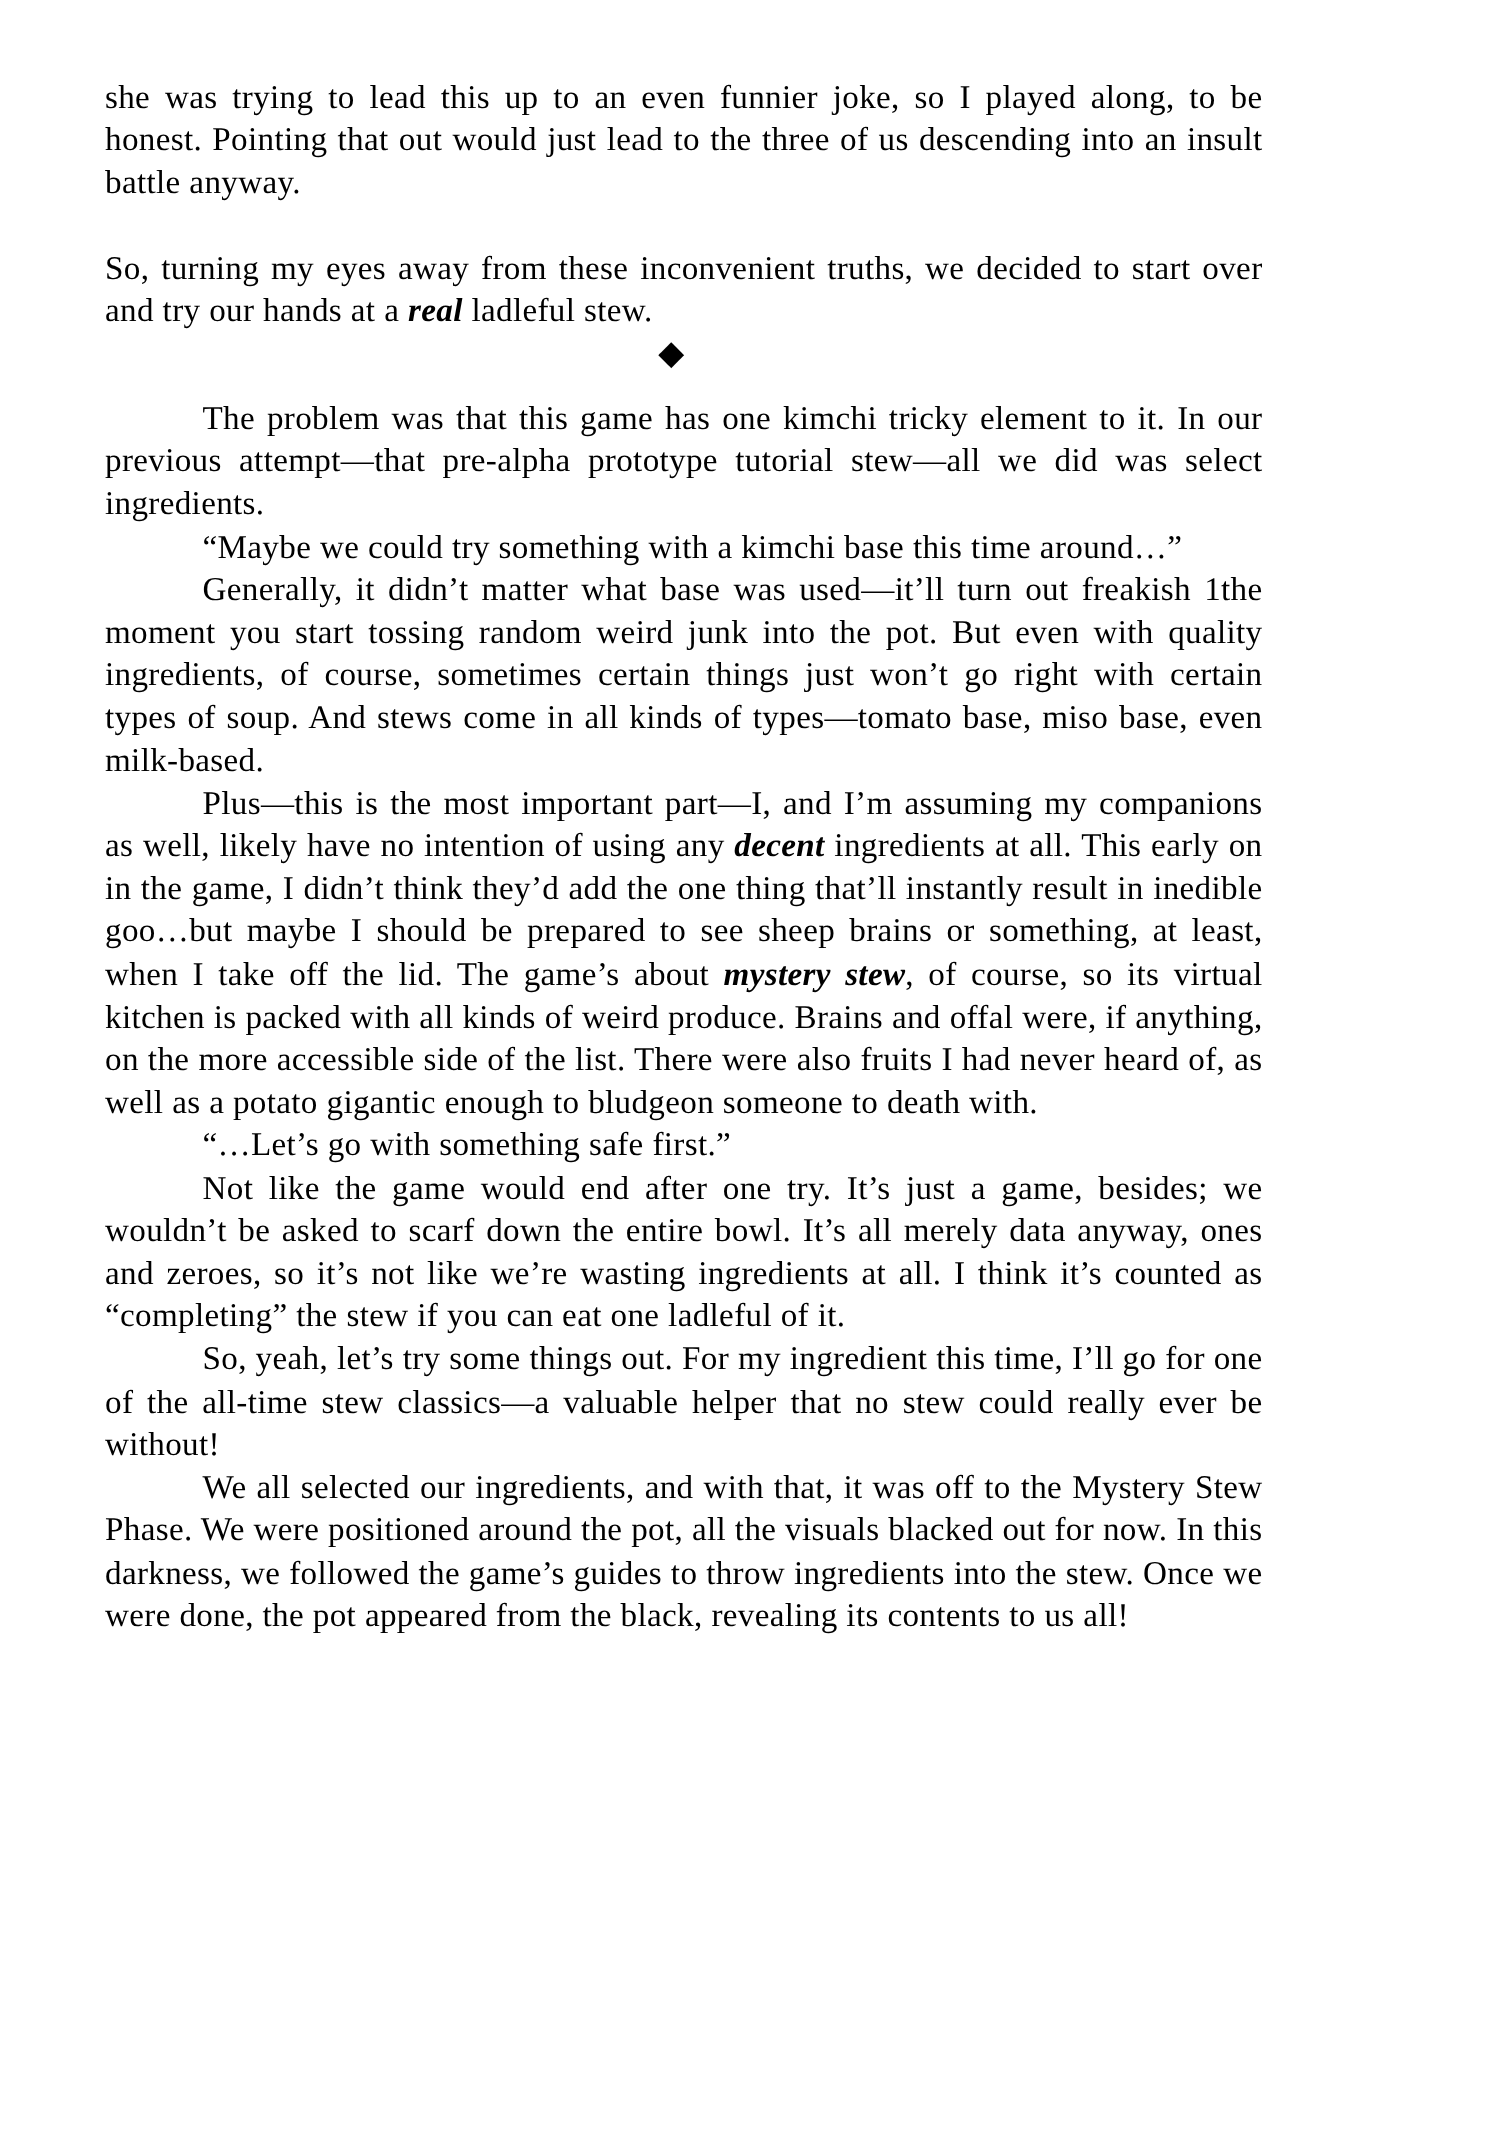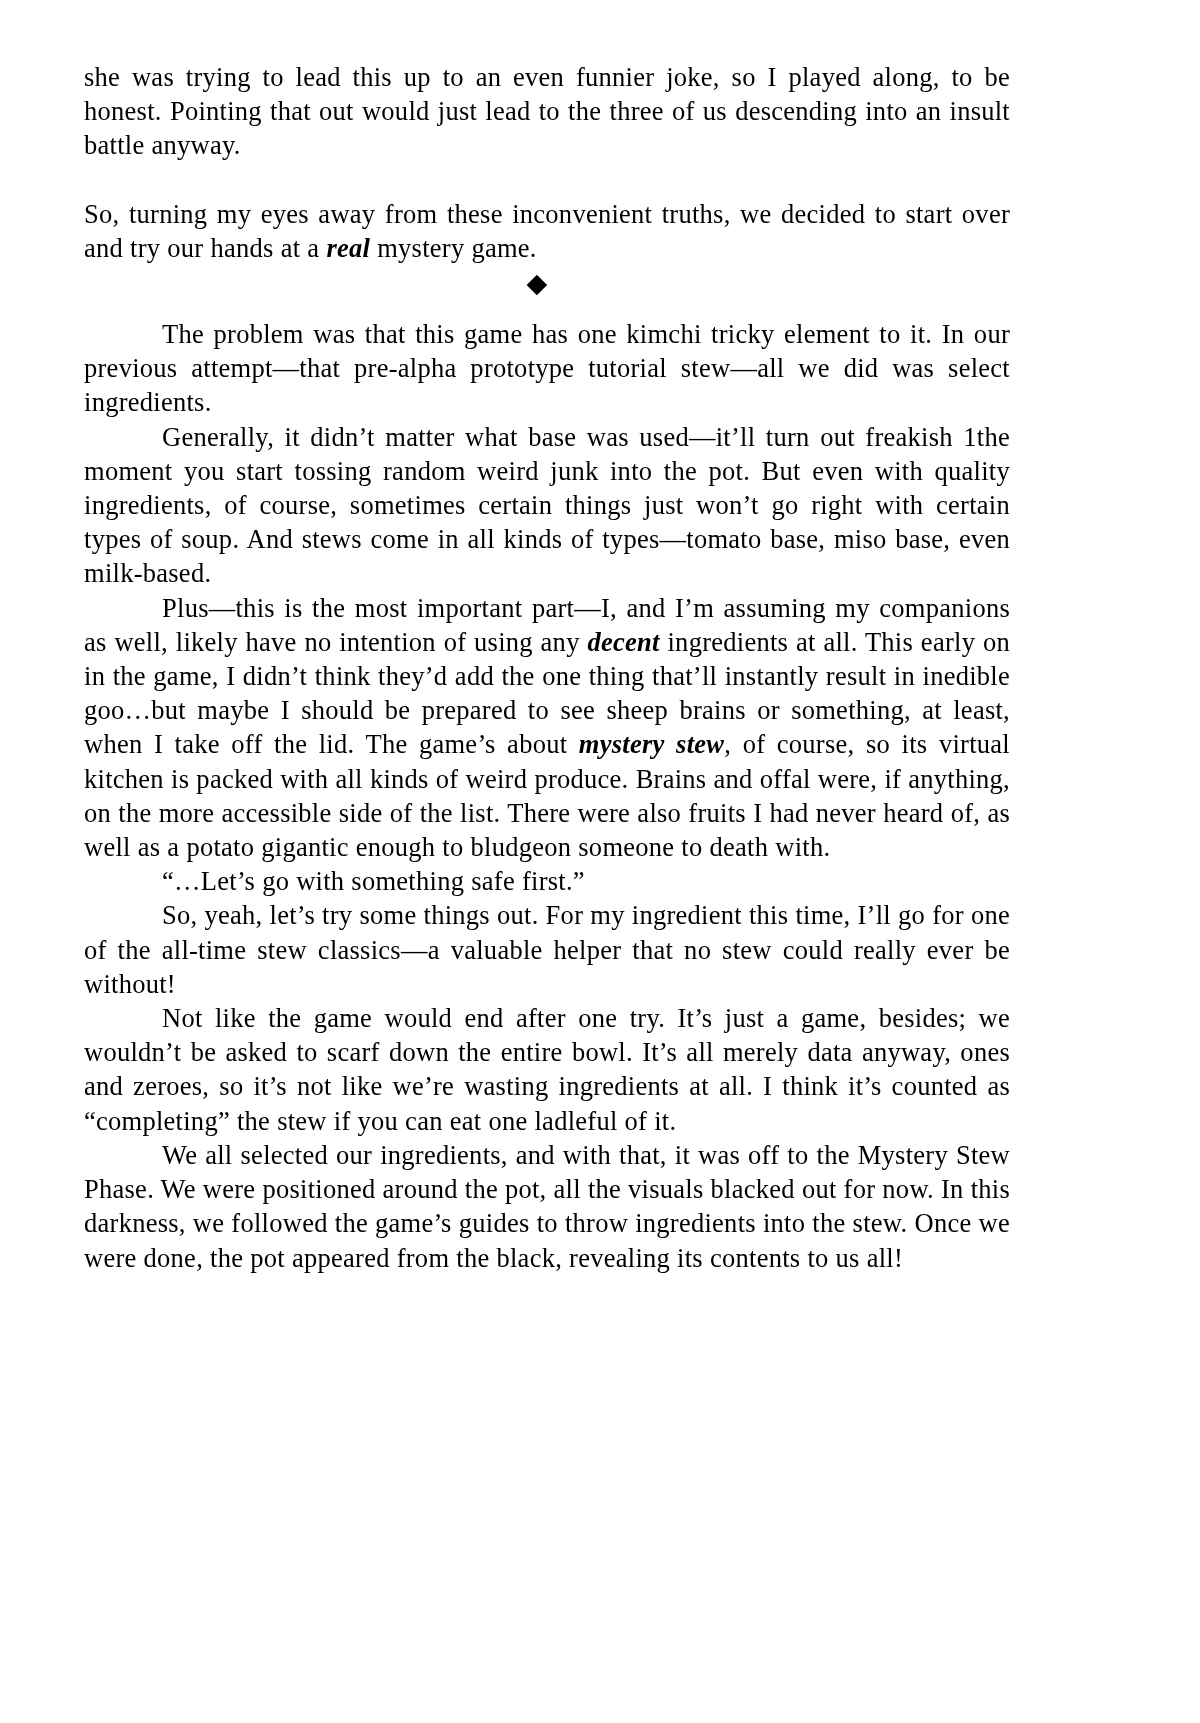--- a/index.html
+++ b/index.html
@@ -66,50 +66,53 @@
 <div class="page">
   <div class="body-col">
 
     <p class="noindent">
       <span>she was trying to lead this up to an even funnier joke, so I played along, to be honest. Pointing that out would just lead to the three of us descending into an insult battle anyway.</span>
     </p>
 
     <div class="gap"></div>
 
     <p class="noindent">
-      <span>So, turning my eyes away from these inconvenient truths, we decided to start over and try our hands at a </span><em>real</em><span> mystery game.</span>
+      <span>So, turning my eyes away from these inconvenient truths, we decided to start over and try our hands at a </span><em>real</em><span> ladleful stew.</span>
     </p>
 
     <div class="divider">
       <span class="glyph">◆</span>
     </div>
 
     <p class="indent">
       <span>The problem was that this game has one kimchi tricky element to it. In our previous attempt—that pre-alpha prototype tutorial stew—all we did was select ingredients.</span>
     </p>
 
+    <p class="indent">
+      <span>“Maybe we could try something with a kimchi base this time around…”</span>
+    </p>
 
     <p class="indent">
       <span>Generally, it didn’t matter what base was used—it’ll turn out freakish 1the moment you start tossing random weird junk into the pot. But even with quality ingredients, of course, sometimes certain things just won’t go right with certain types of soup. And stews come in all kinds of types—tomato base, miso base, even milk-based.</span>
     </p>
 
     <p class="indent">
       <span>Plus—this is the most important part—I, and I’m assuming my companions as well, likely have no intention of using any </span><em>decent</em><span> ingredients at all. This early on in the game, I didn’t think they’d add the one thing that’ll instantly result in inedible goo…but maybe I should be prepared to see sheep brains or something, at least, when I take off the lid. The game’s about </span><em>mystery stew</em><span>, of course, so its virtual kitchen is packed with all kinds of weird produce. Brains and offal were, if anything, on the more accessible side of the list. There were also fruits I had never heard of, as well as a potato gigantic enough to bludgeon someone to death with.</span>
     </p>
 
     <p class="indent">
       <span>“…Let’s go with something safe first.”</span>
     </p>
 
     <p class="indent">
-      <span>So, yeah, let’s try some things out. For my ingredient this time, I’ll go for one of the all-time stew classics—a valuable helper that no stew could really ever be without!</span>
+      <span>Not like the game would end after one try. It’s just a game, besides; we wouldn’t be asked to scarf down the entire bowl. It’s all merely data anyway, ones and zeroes, so it’s not like we’re wasting ingredients at all. I think it’s counted as “completing” the stew if you can eat one ladleful of it.</span>
     </p>
 
     <p class="indent">
-      <span>Not like the game would end after one try. It’s just a game, besides; we wouldn’t be asked to scarf down the entire bowl. It’s all merely data anyway, ones and zeroes, so it’s not like we’re wasting ingredients at all. I think it’s counted as “completing” the stew if you can eat one ladleful of it.</span>
+      <span>So, yeah, let’s try some things out. For my ingredient this time, I’ll go for one of the all-time stew classics—a valuable helper that no stew could really ever be without!</span>
     </p>
 
     <p class="indent">
       <span>We all selected our ingredients, and with that, it was off to the Mystery Stew Phase. We were positioned around the pot, all the visuals blacked out for now. In this darkness, we followed the game’s guides to throw ingredients into the stew. Once we were done, the pot appeared from the black, revealing its contents to us all!</span>
     </p>
 
   </div>
 </div>
 
 </body></html>

